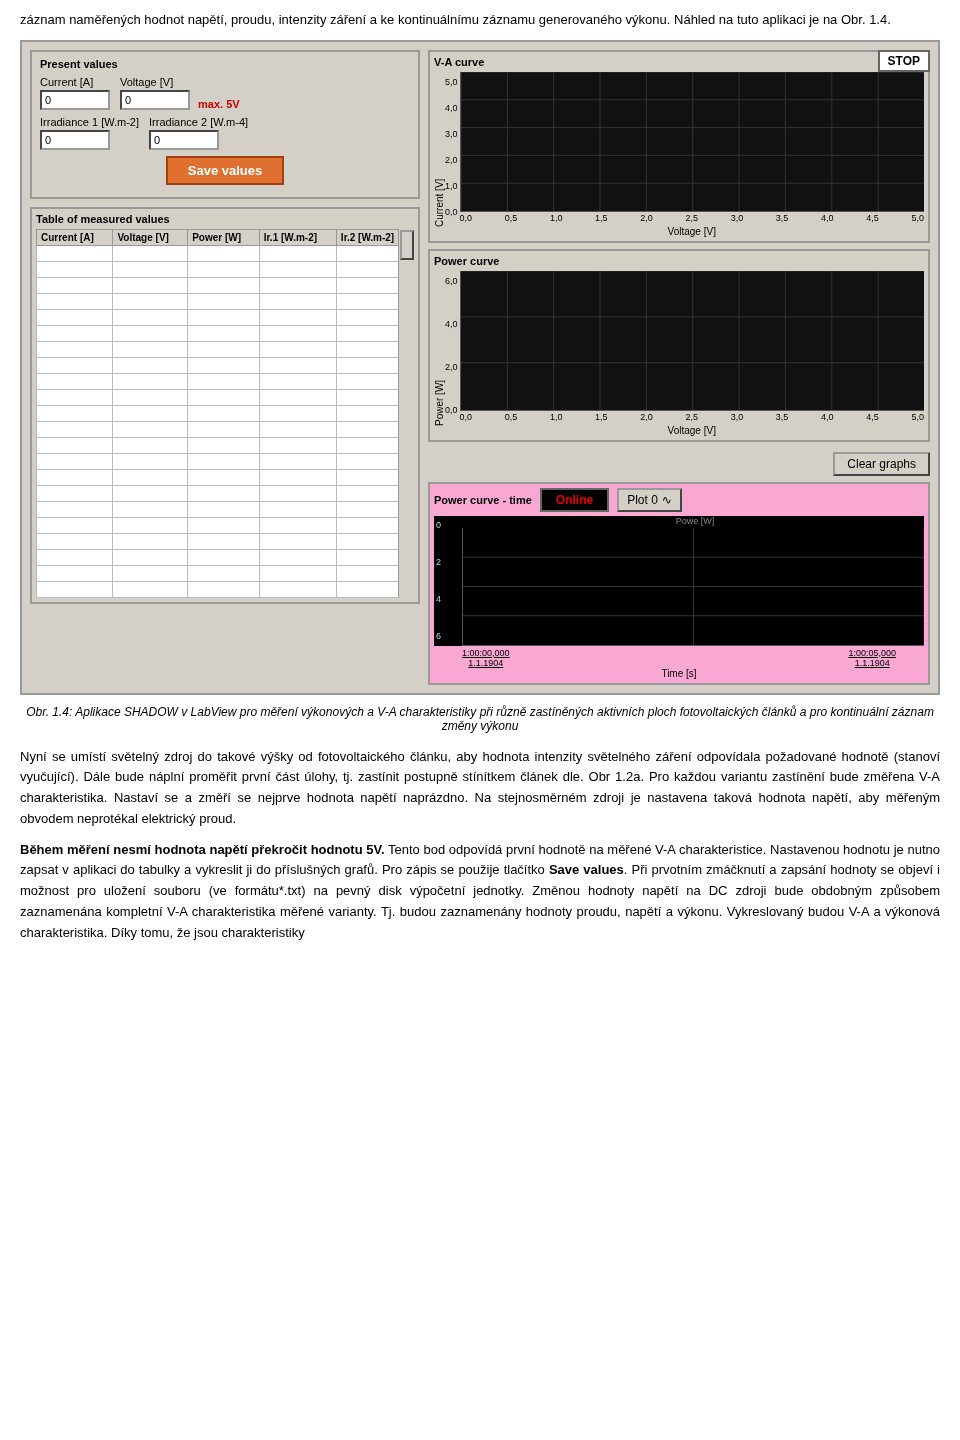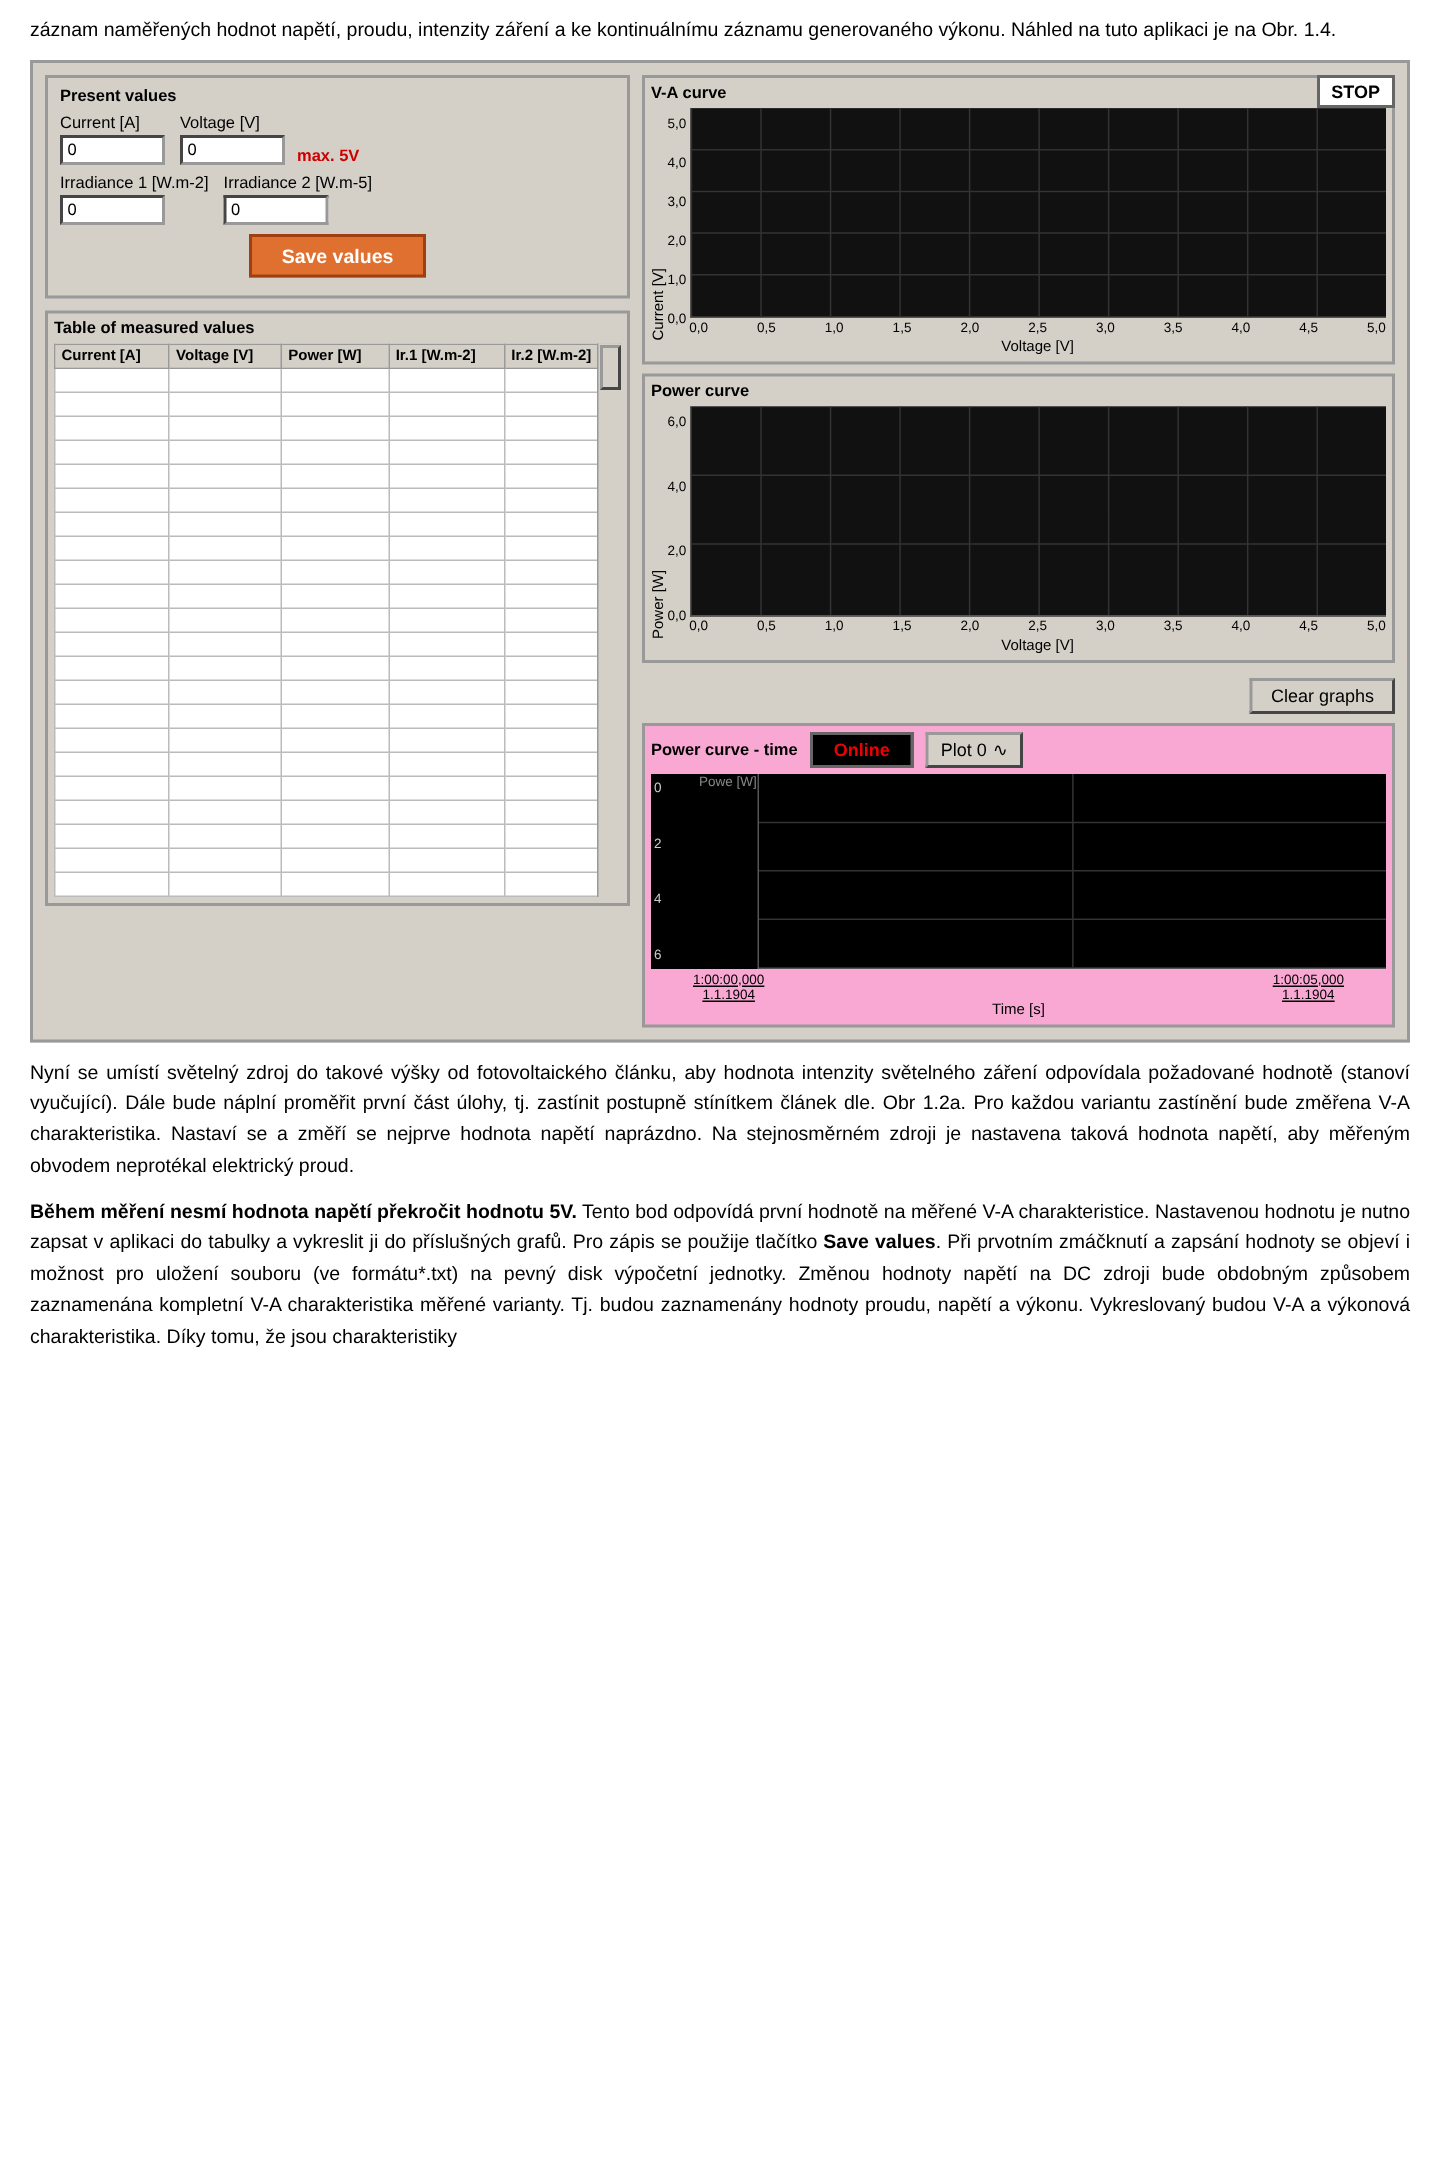--- a/index.html
+++ b/index.html
@@ -365,21 +365,21 @@
                 <span class="max-label">max. 5V</span>
               </div>
             </div>
           </div>
           <div class="pv-row">
             <div class="pv-field">
               <span class="pv-label">Irradiance 1 [W.m-2]</span>
               <input class="pv-input" type="text" value="0" style="">
             </div>
             <div class="pv-field">
-              <span class="pv-label">Irradiance 2 [W.m-5]</span>
+              <span class="pv-label">Irradiance 2 [W.m-4]</span>
               <input class="pv-input" type="text" value="0" style="">
             </div>
           </div>
           <div class="save-btn-row">
             <button class="save-btn">Save values</button>
           </div>
         </div>
 
         <div class="table-box">
           <div class="table-title">Table of measured values</div>
@@ -677,21 +677,21 @@
             </button>
           </div>
           <div class="chart-area-time">
             <div class="time-chart-inner">
               <div class="time-y-axis">
                 <span>6</span>
                 <span>4</span>
                 <span>2</span>
                 <span>0</span>
               </div>
-              <div style="flex:1; display:flex; flex-direction:row;text-align:center;">
+              <div style="flex:1; display:flex; flex-direction:column;text-align:center;">
                 <div style="font-size:9px; color:#888; padding:0 0 2px 4px;">Powe [W]</div>
                 <div class="time-chart-area">
                   <svg width="100%" height="100%" style="position:absolute;top:0;left:0;">
                     <line x1="0" y1="25%" x2="100%" y2="25%" stroke="#333" stroke-width="1"></line>
                     <line x1="0" y1="50%" x2="100%" y2="50%" stroke="#333" stroke-width="1"></line>
                     <line x1="0" y1="75%" x2="100%" y2="75%" stroke="#333" stroke-width="1"></line>
                     <line x1="50%" y1="0" x2="50%" y2="100%" stroke="#333" stroke-width="1"></line>
                     <line x1="100%" y1="0" x2="100%" y2="100%" stroke="#333" stroke-width="1"></line>
                   </svg>
                 </div>
@@ -708,20 +708,21 @@
               <span>1.1.1904</span>
             </div>
           </div>
           <div class="time-x-label-title">Time [s]</div>
         </div>
 
       </div>
     </div>
   </div>
 
+  <p class="caption">Obr. 1.4: Aplikace SHADOW v LabView pro měření výkonových a V-A charakteristiky při různě zastíněných aktivních ploch fotovoltaických článků a pro kontinuální záznam změny výkonu</p>
 
   <div class="body-text">
     <p>
       Nyní se umístí světelný zdroj do takové výšky od fotovoltaického článku, aby hodnota intenzity světelného záření odpovídala požadované hodnotě (stanoví vyučující). Dále bude náplní proměřit první část úlohy, tj. zastínit postupně stínítkem článek dle. Obr 1.2a. Pro každou variantu zastínění bude změřena V-A charakteristika. Nastaví se a změří se nejprve hodnota napětí naprázdno. Na stejnosměrném zdroji je nastavena taková hodnota napětí, aby měřeným obvodem neprotékal elektrický proud.
     </p>
     <p>
       <strong>Během měření nesmí hodnota napětí překročit hodnotu 5V.</strong> Tento bod odpovídá první hodnotě na měřené V-A charakteristice. Nastavenou hodnotu je nutno zapsat v aplikaci do tabulky a vykreslit ji do příslušných grafů. Pro zápis se použije tlačítko <strong>Save values</strong>. Při prvotním zmáčknutí a zapsání hodnoty se objeví i možnost pro uložení souboru (ve formátu*.txt) na pevný disk výpočetní jednotky. Změnou hodnoty napětí na DC zdroji bude obdobným způsobem zaznamenána kompletní V-A charakteristika měřené varianty. Tj. budou zaznamenány hodnoty proudu, napětí a výkonu. Vykreslovaný budou V-A a výkonová charakteristika. Díky tomu, že jsou charakteristiky
     </p>
   </div>
 

